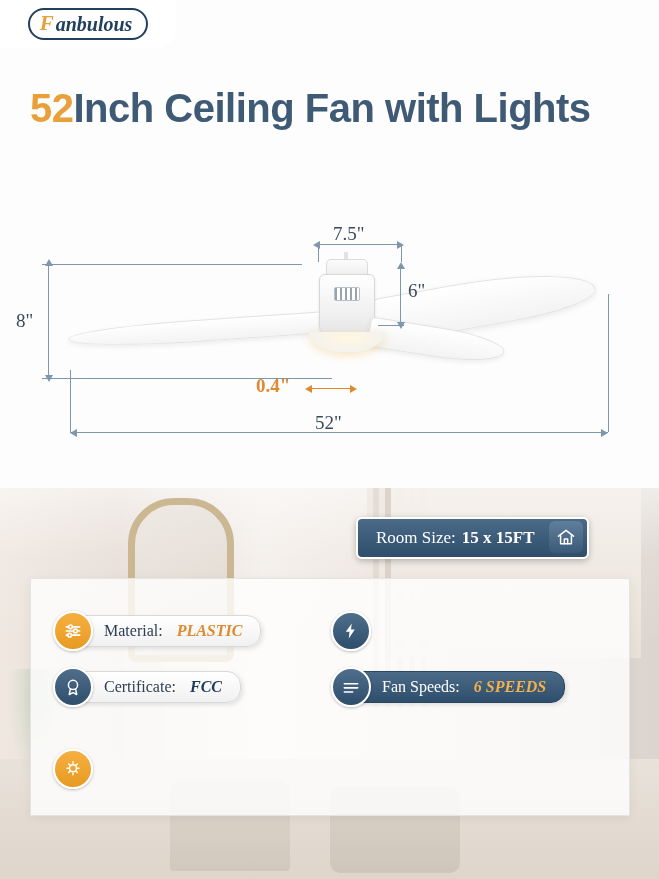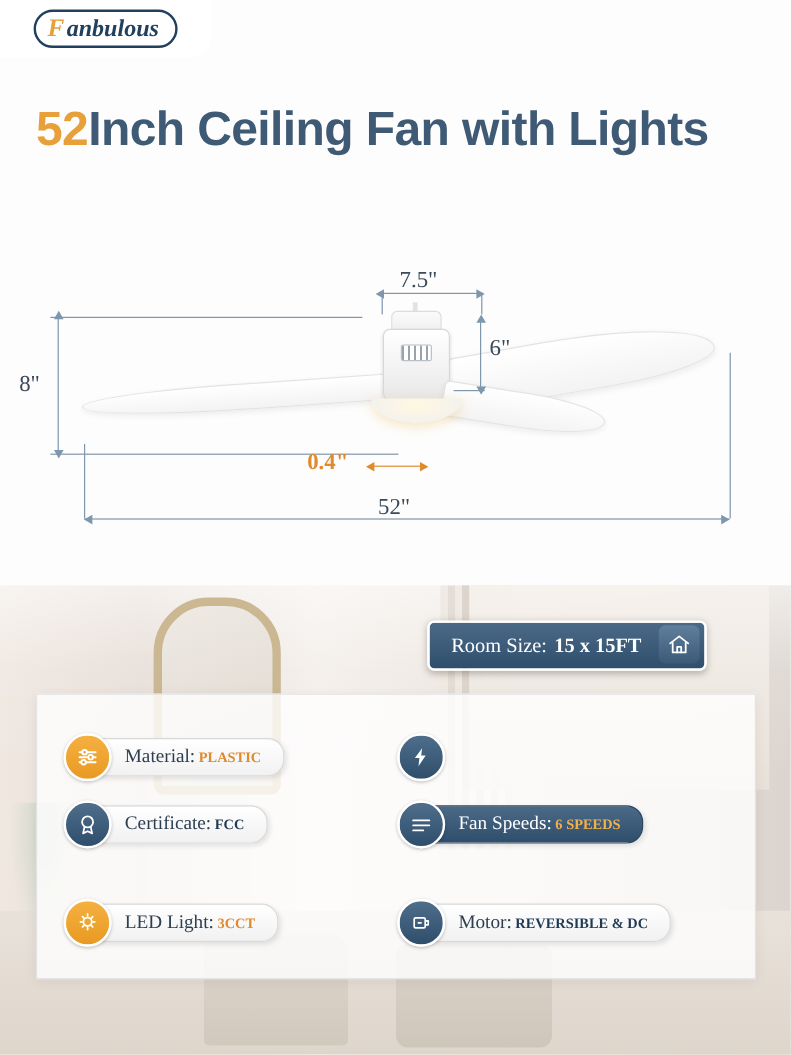--- a/index.html
+++ b/index.html
@@ -372,24 +372,25 @@
     background: linear-gradient(180deg,#4a6a88 0%, #2f4e6c 100%);
     border: 1px solid #2a4762;
     color: #ffffff;
   }
   .spec-key {
     color: #2c3e50;
     font-size: 16px;
   }
   .spec-pill.dark .spec-key { color: #ffffff; }
   .spec-val {
-    margin-left: 3px;
-    font-size: 12px;
+    margin-left: 14px;
+    font-size: 16px;
     font-weight: bold;
     color: #e08a2e;
+    font-style: italic;
   }
   .spec-pill.dark .spec-val { color: #f3b04b; }
   .spec-val.white { color: #ffffff; }
   .spec-val.dark { color: #1f3a55; }
 
   svg { display: block; }
 </style>
 </head>
 <body>
 
@@ -528,33 +529,16 @@
     </span>
   </div>
 
   <div class="spec-row spec-col-l row-3">
     <span class="spec-icon">
       <svg width="20" height="20" viewBox="0 0 24 24" fill="none" stroke="#ffffff" stroke-width="1.8" stroke-linecap="round">
         <circle cx="12" cy="11" r="4.2"></circle>
         <path d="M12 3.2v1.8M12 17v1.8M4.8 11h1.8M17.4 11h1.8M6.9 5.9l1.3 1.3M15.8 14.8l1.3 1.3M17.1 5.9l-1.3 1.3M8.2 14.8l-1.3 1.3"></path>
       </svg>
     </span>
-    <span class="spec-pill">
-      <span class="spec-key">LED Light:</span>
-      <span class="spec-val">3CCT</span>
-    </span>
-  </div>
-
-  <div class="spec-row spec-col-r row-3">
-    <span class="spec-icon blue">
-      <svg width="20" height="20" viewBox="0 0 24 24" fill="none" stroke="#ffffff" stroke-width="1.7" stroke-linejoin="round">
-        <rect x="5" y="7" width="11" height="10" rx="1.4"></rect>
-        <path d="M16 10h3v4h-3"></path>
-        <path d="M8.5 12h4"></path>
-      </svg>
-    </span>
-    <span class="spec-pill">
-      <span class="spec-key">Motor:</span>
-      <span class="spec-val dark">REVERSIBLE &amp; DC</span>
-    </span>
-  </div>
+  </div>
+
 
 </div>
 
 </body></html>

